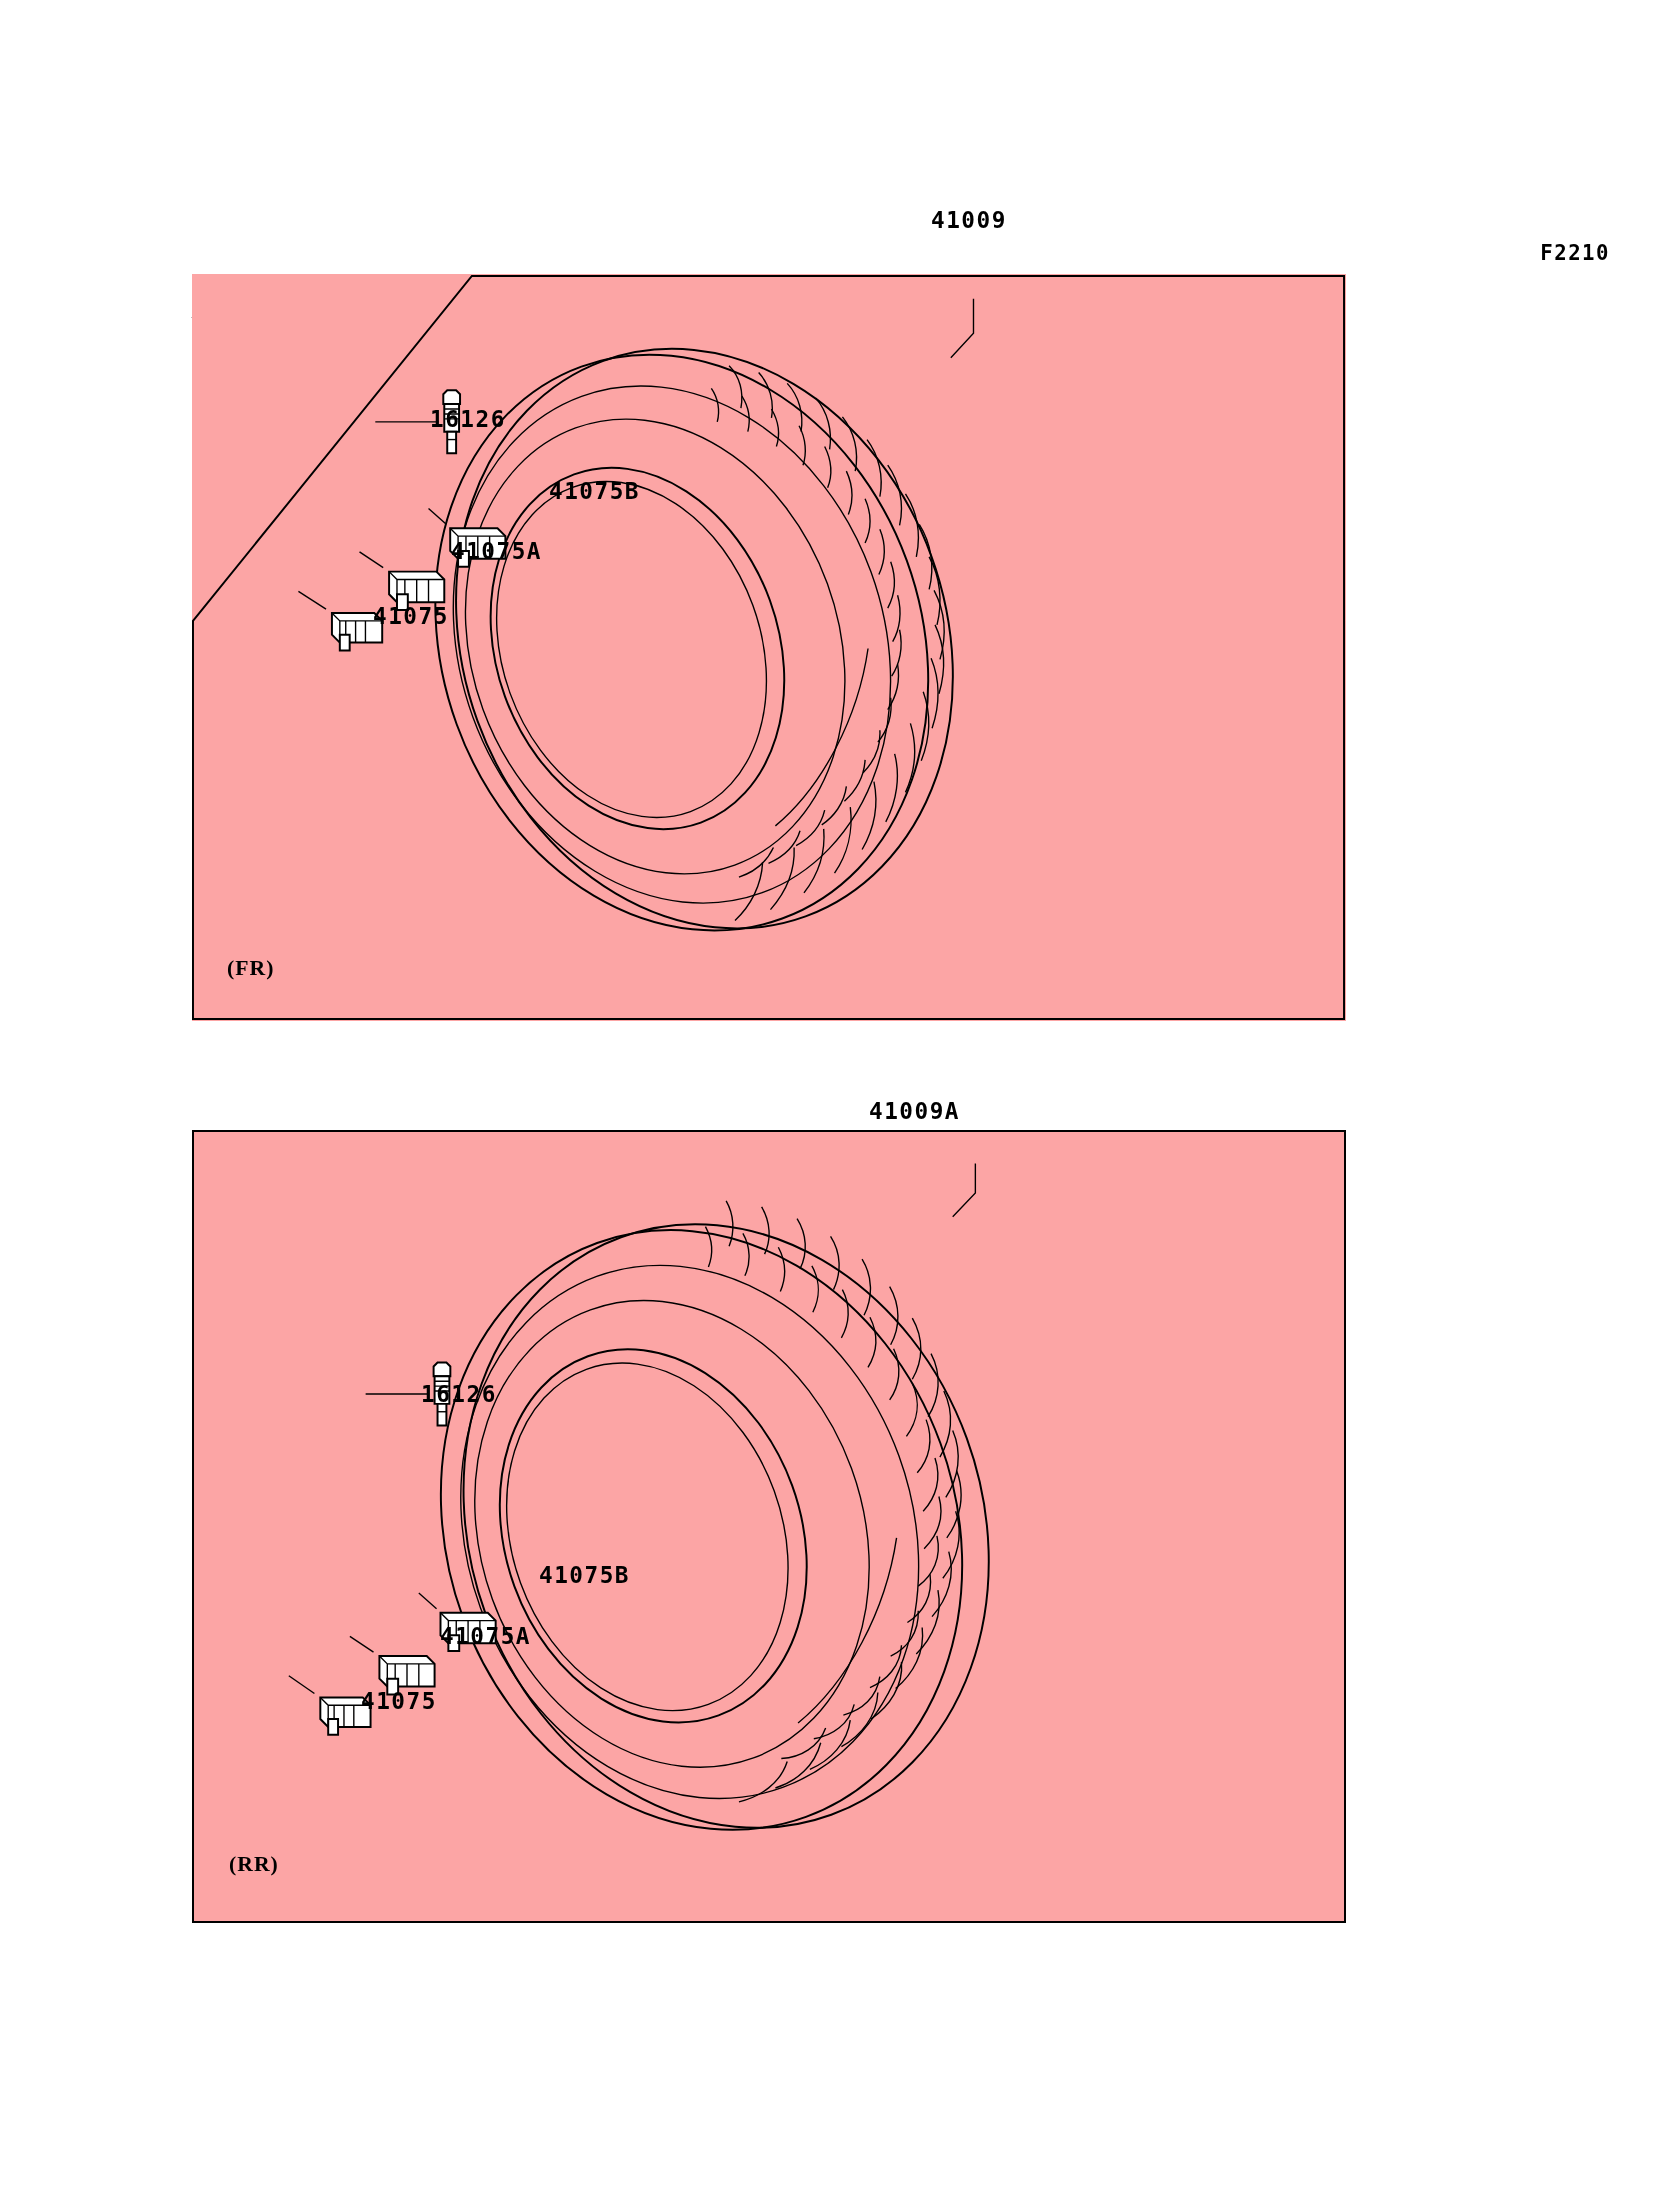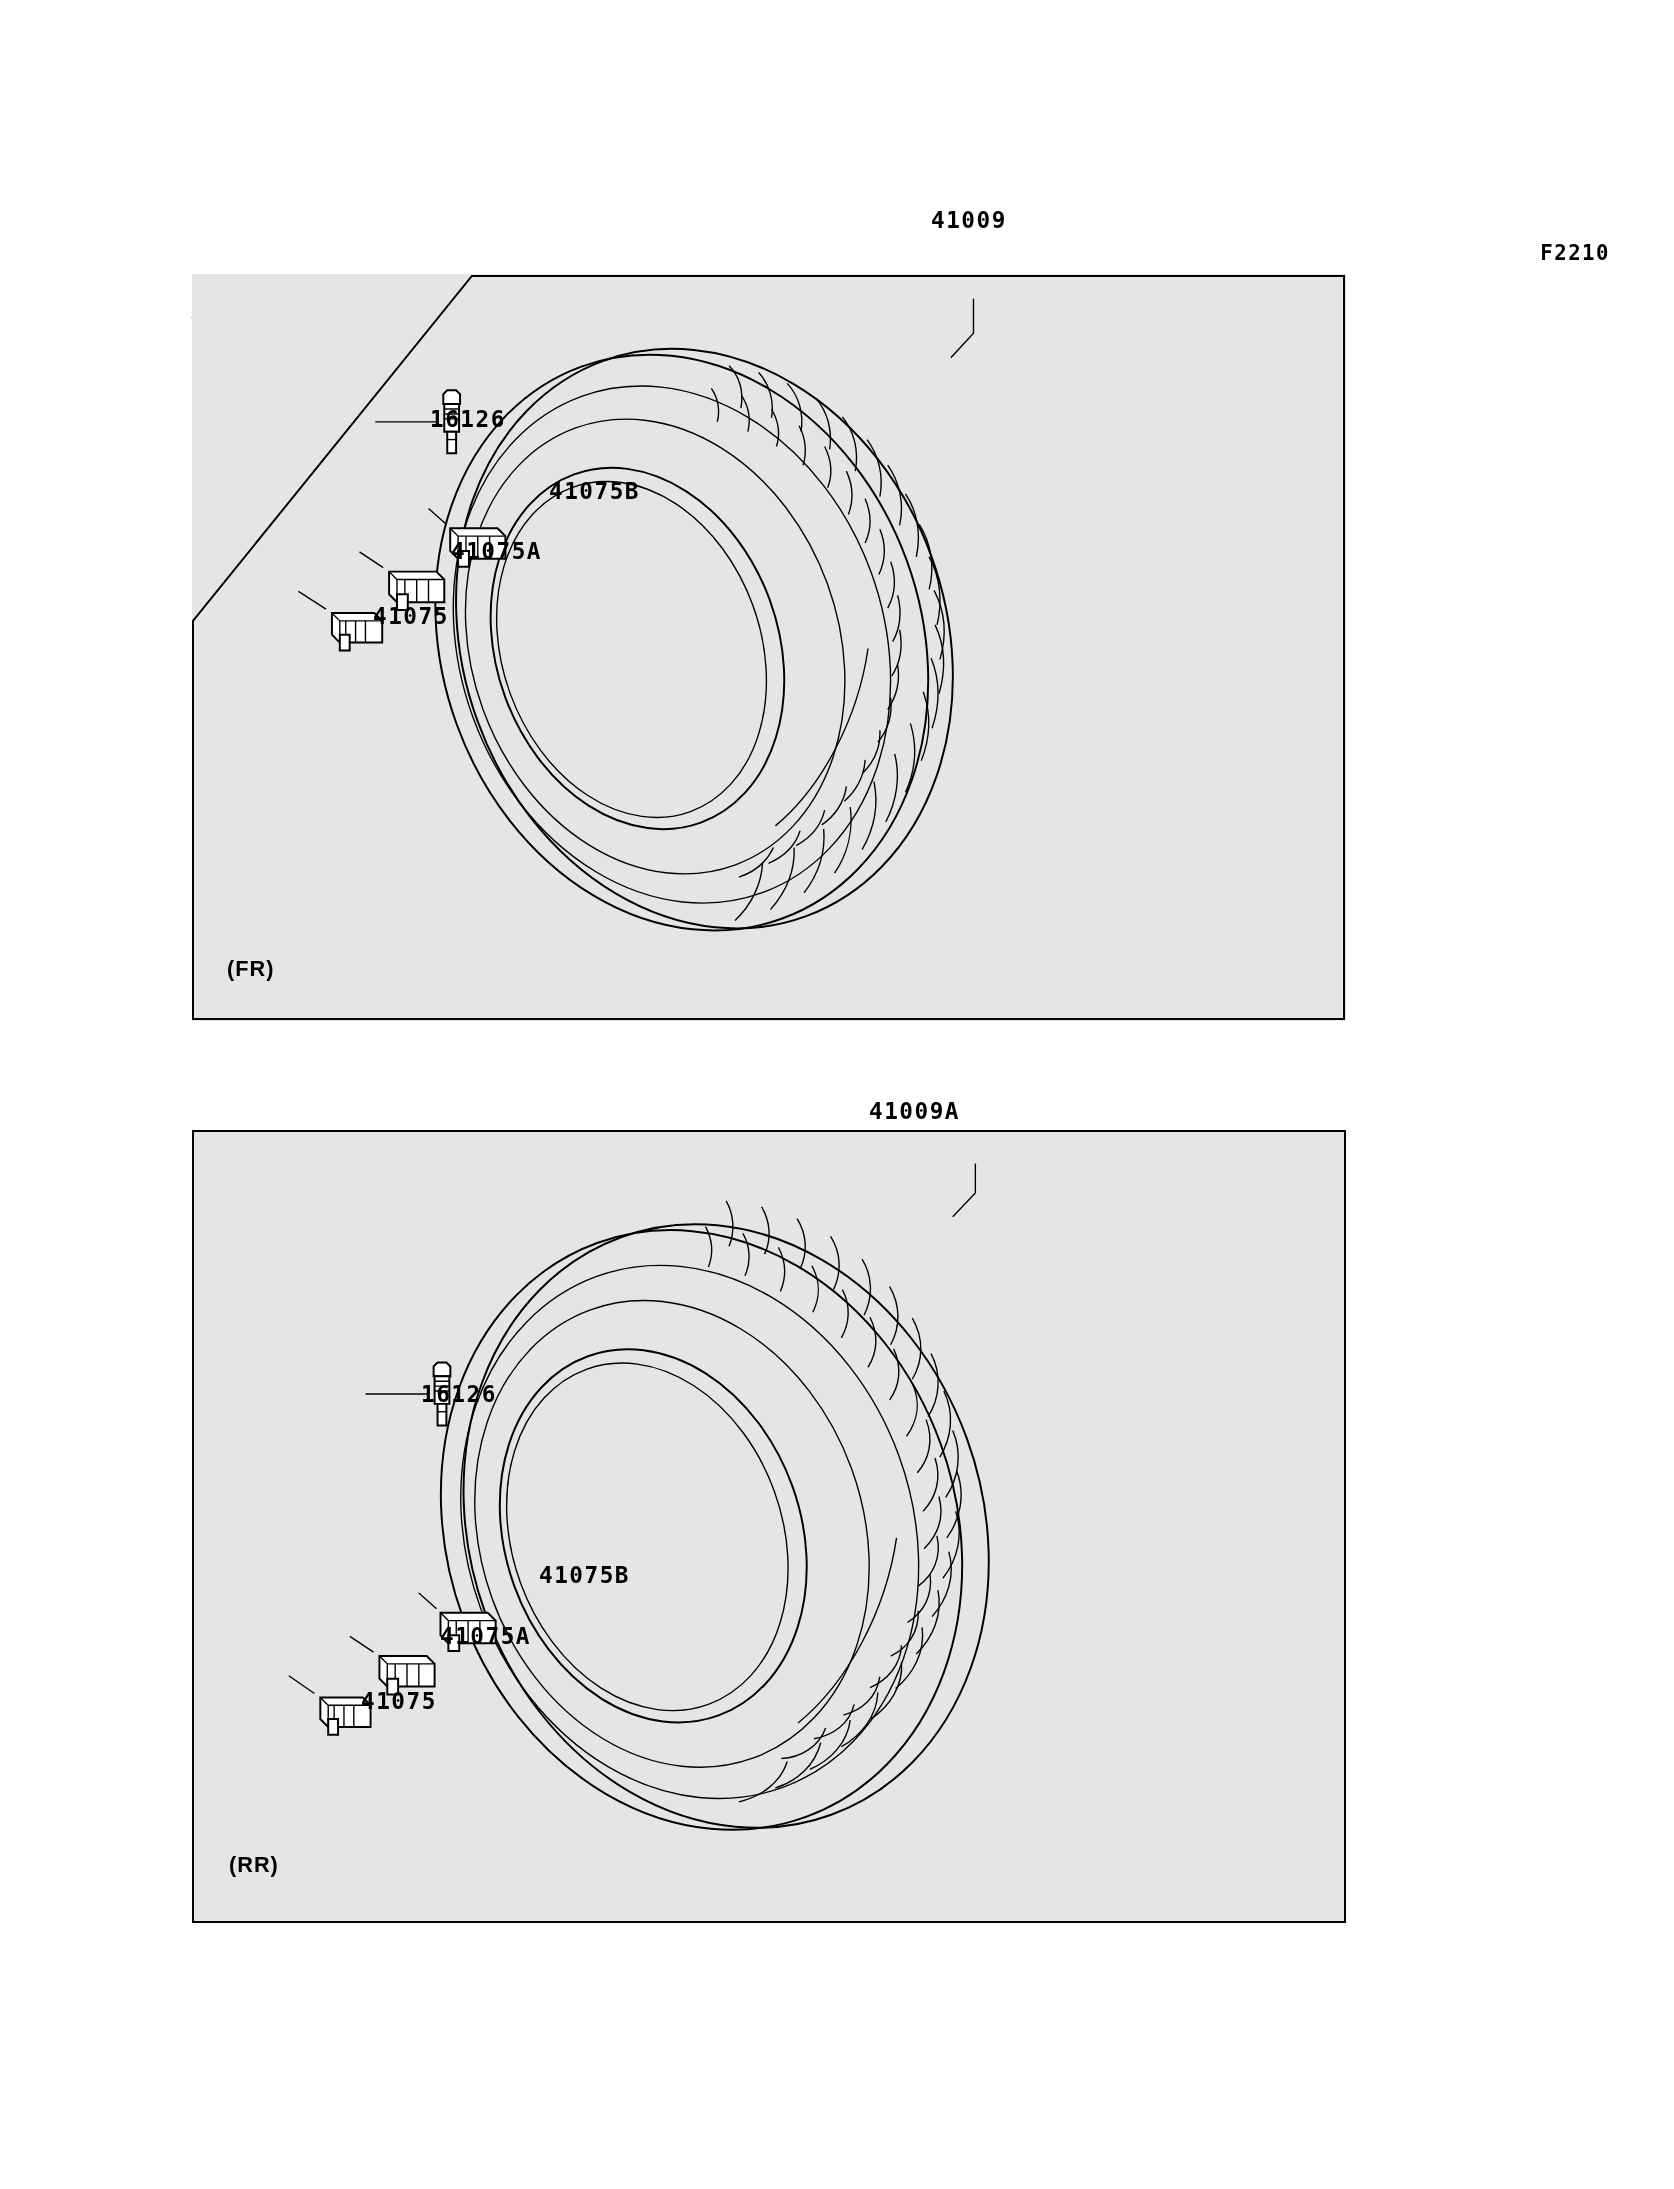--- a/index.html
+++ b/index.html
@@ -26,41 +26,41 @@
     font-size: 20.7px;
     letter-spacing: 1.5px;
     font-weight: 700;
     font-family: "DejaVu Sans Mono", monospace;
     text-align: center;
   }
   .panel {
     position: absolute;
     border: 2px solid #000;
     box-sizing: border-box;
-    background: #e5e5e5;
+    background: #fca5a5;
   }
   #panel-front {
     left: 192px;
     top: 274px;
     width: 1154px;
     height: 747px;
     border: none;
   }
   #panel-rear {
     left: 192px;
     top: 1130px;
     width: 1154px;
     height: 793px;
     border: 2px solid #000;
   }
   .panel-label {
     position: absolute;
     font-size: 21.7px;
     font-weight: 700;
-    font-family: Liberation Sans, sans-serif;
+    font-family: Liberation Serif, serif;
     letter-spacing: 1px;
   }
   .callout {
     position: absolute;
     font-size: 22.7px;
     font-weight: 700;
     font-family: "DejaVu Sans Mono", monospace;
     letter-spacing: 1.5px;
     white-space: nowrap;
   }

